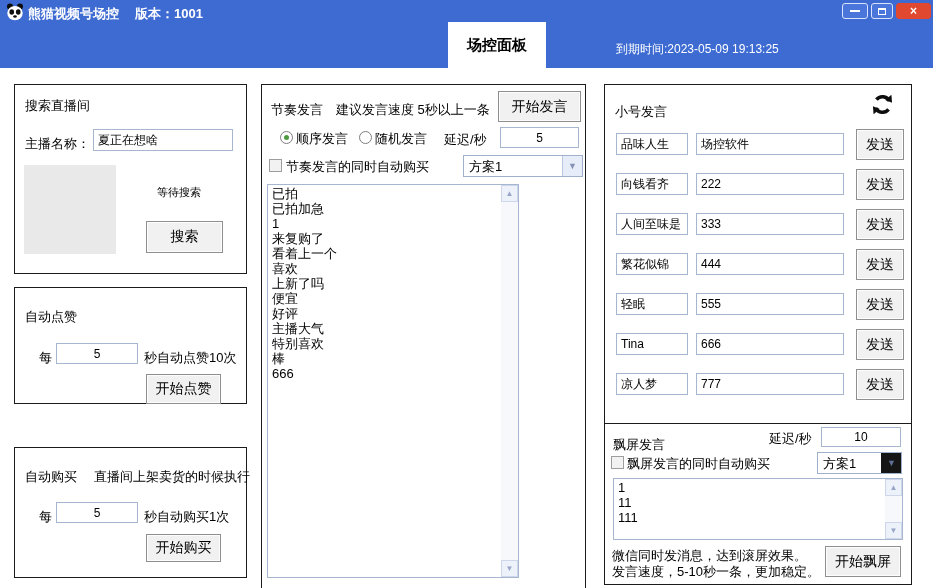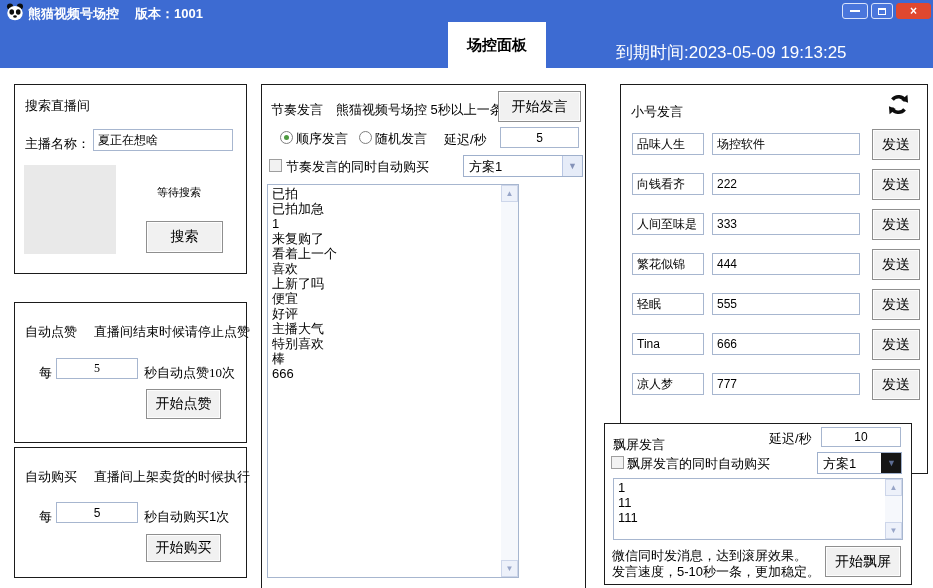--- a/index.html
+++ b/index.html
@@ -14,21 +14,21 @@
   .panda { position:absolute; left:6px; top:3px; }
   .winbtn { position:absolute; top:3px; height:16px; border-radius:3px; display:flex; align-items:center; justify-content:center; cursor:pointer; }
   .winbtn.min { left:842px; width:26px; background:#4A76DC; border:1px solid #D9E3FB; }
   .winbtn.max { left:871px; width:22px; background:#4A76DC; border:1px solid #D9E3FB; }
   .winbtn.close { left:896px; width:35px; background:#E0482F; border:1px solid #E0482F; color:#fff; font-size:12px; font-weight:bold; }
   .minbar { width:10px; height:0; border-bottom:2px solid #fff; }
   .maxbox { width:8px; height:7px; border:1px solid #fff; border-top-width:2px; }
   .tab { position:absolute; color:#fff; font-size:15px; font-weight:bold; text-align:center; cursor:pointer; }
   .tab.login { left:320px; top:32px; width:120px; }
   .tab.active { left:448px; top:22px; width:98px; height:46px; background:#fff; color:#000; line-height:46px; }
-  .expiry { position:absolute; left:616px; top:41px; color:#fff; font-size:17px; white-space:nowrap; }
+  .expiry { position:absolute; left:616px; top:41px; color:#fff; font-size:12px; white-space:nowrap; }
 
   
   .panel { position:absolute; border:1px solid #1b1b1b; background:#fff; }
   .lbl { position:absolute; font-size:13px; white-space:nowrap; }
   .btn { position:absolute; background:#F1F1F1; border:1px solid #8F8F8F; font-size:14px; font-family:inherit; display:flex; align-items:center; justify-content:center; cursor:pointer; color:#000; box-shadow:inset 0 0 0 1px #fdfdfd; }
   .inp { position:absolute; border:1px solid #A7B6CF; background:#fff; font-size:12px; font-family:inherit; padding:0 4px; color:#000; }
   .inp.center { text-align:center; }
   .imgbox { position:absolute; background:#E9E9E9; }
   .radio { position:absolute; width:13px; height:13px; border:1px solid #7E7E7E; border-radius:50%; background:#fff; cursor:pointer; }
   .radio.checked::after { content:''; position:absolute; left:3px; top:3px; width:5px; height:5px; border-radius:50%; background:#4E9A40; }
@@ -77,41 +77,40 @@
 
   <div class="panel" style="left:14px; top:84px; width:233px; height:190px;">
     <span class="lbl" style="left:10px; top:12px;">搜索直播间</span>
     <span class="lbl" style="left:10px; top:50px;">主播名称：</span>
     <input class="inp" style="left: 78px; top: 44px; width: 140px; height: 22px;" value="夏正在想啥">
     <div class="imgbox" style="left:9px; top:80px; width:92px; height:89px;"></div>
     <span class="lbl" style="left:142px; top:100px; font-size:11px;">等待搜索</span>
     <button class="btn" style="left:131px; top:136px; width:77px; height:32px;font-family:Liberation Mono, monospace;">搜索</button>
   </div>
 
-  <div class="panel" style="left:14px; top:302px; width:233px; height:141px;font-family:Liberation Serif, serif;">
+  <div class="panel" style="left:14px; top:287px; width:233px; height:117px;">
     <span class="lbl" style="left:10px; top:20px;">自动点赞</span>
-    <span class="lbl" style="left:79px; top:20px;">直播间结束时候请停止点赞</span>
     <span class="lbl" style="left:24px; top:61px;">每</span>
     <input class="inp center" style="left: 41px; top: 55px; width: 82px; height: 21px;" value="5">
     <span class="lbl" style="left:129px; top:61px;">秒自动点赞10次</span>
     <button class="btn" style="left:131px; top:86px; width:75px; height:30px;">开始点赞</button>
   </div>
 
   <div class="panel" style="left:14px; top:447px; width:233px; height:131px;">
     <span class="lbl" style="left:10px; top:20px;">自动购买</span>
     <span class="lbl" style="left:79px; top:20px;">直播间上架卖货的时候执行</span>
     <span class="lbl" style="left:24px; top:60px;">每</span>
     <input class="inp center" style="left: 41px; top: 54px; width: 82px; height: 21px;" value="5">
     <span class="lbl" style="left:129px; top:60px;">秒自动购买1次</span>
     <button class="btn" style="left:131px; top:86px; width:75px; height:28px;">开始购买</button>
   </div>
 
   <div class="panel" style="left:261px; top:84px; width:325px; height:520px;">
     <span class="lbl" style="left:9px; top:16px;">节奏发言</span>
-    <span class="lbl" style="left:74px; top:16px;">熊猫视频号场控 5秒以上一条</span>
+    <span class="lbl" style="left:74px; top:16px;">建议发言速度 5秒以上一条</span>
     <button class="btn" style="left:236px; top:6px; width:83px; height:31px;">开始发言</button>
 
     <span class="radio checked" style="left:18px; top:46px;"></span>
     <span class="lbl" style="left:34px; top:45px;">顺序发言</span>
     <span class="radio" style="left:97px; top:46px;"></span>
     <span class="lbl" style="left:113px; top:45px;">随机发言</span>
     <span class="lbl" style="left:182px; top:46px;">延迟/秒</span>
     <input class="inp center" style="left: 238px; top: 42px; width: 79px; height: 21px;" value="5">
 
     <span class="checkbox" style="left:7px; top:74px;"></span>
@@ -135,21 +134,21 @@
 特别喜欢
 棒
 666</textarea>
       <div class="sbar">
         <div class="sbtn up">▲</div>
         <div class="sbtn down">▼</div>
       </div>
     </div>
   </div>
 
-  <div class="panel" style="left:620px; top:84px; width:308px; height:390px;padding-left:40px;">
+  <div class="panel" style="left:604px; top:84px; width:308px; height:390px;padding-left:40px;">
     <span class="lbl" style="left:10px; top:18px;">小号发言</span>
     <span style="position:absolute; left:264px; top:6px; cursor:pointer;">
       <svg width="27" height="27" viewBox="0 0 26 26">
         <g fill="none" stroke="#0d0d0d" stroke-width="3.4">
           <path d="M7.2 8.2 A 7.4 7.4 0 0 1 19.6 9.6"></path>
           <path d="M18.8 17.8 A 7.4 7.4 0 0 1 6.4 16.4"></path>
         </g>
         <polygon points="21.6,3.6 22.2,11.2 15.6,8.6" fill="#0d0d0d"></polygon>
         <polygon points="4.4,22.4 3.8,14.8 10.4,17.4" fill="#0d0d0d"></polygon>
       </svg>

